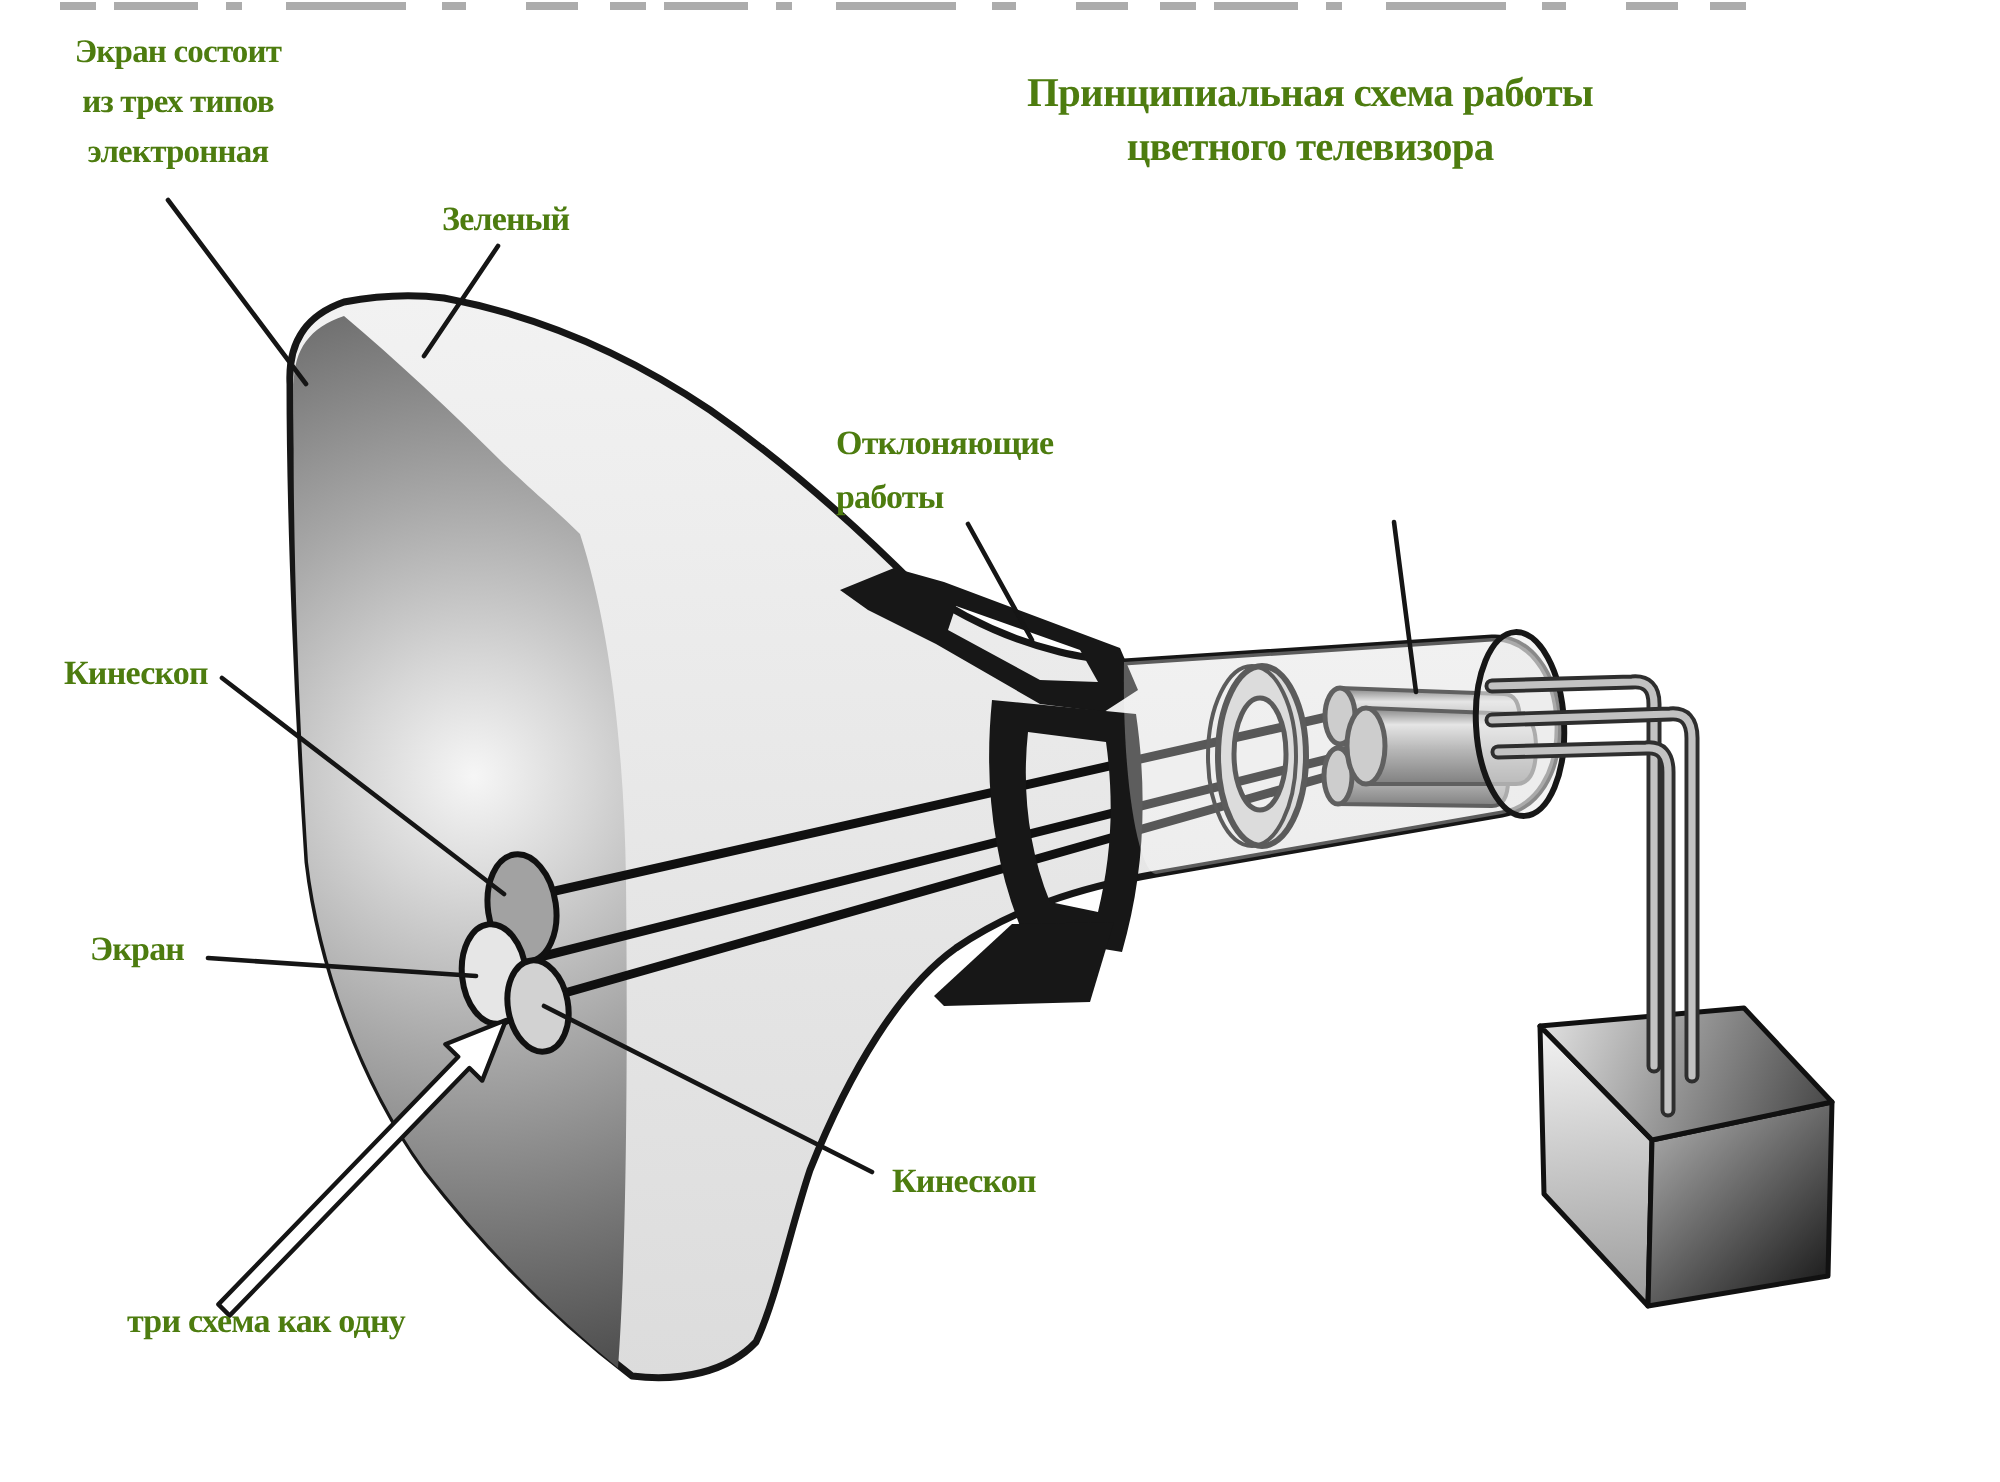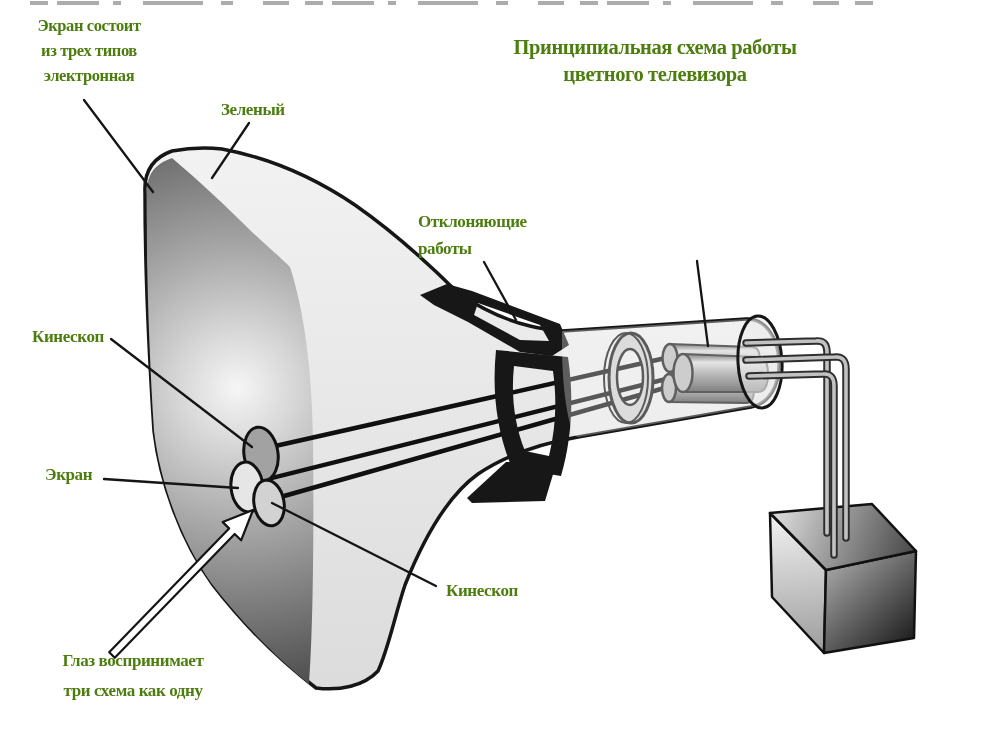--- a/index.html
+++ b/index.html
@@ -169,17 +169,16 @@
   <div class="lbl" id="gun-label">
   </div>
 
   <div class="lbl" id="red-label">Кинескоп</div>
 
   <div class="lbl" id="blue-label">Экран</div>
 
   <div class="lbl" id="green-label">Кинескоп</div>
 
   <div class="lbl" id="eye-label">
-    <span class="ln">Глаз воспринимает</span>
     <span class="ln">три схема как одну</span>
   </div>
 
 </div>
 
 </body></html>

